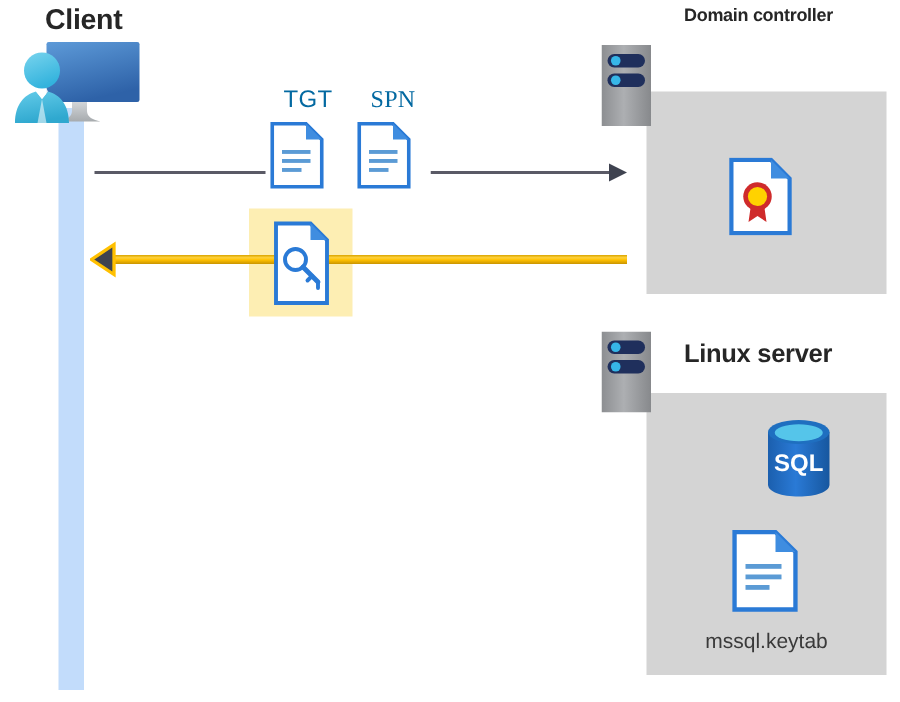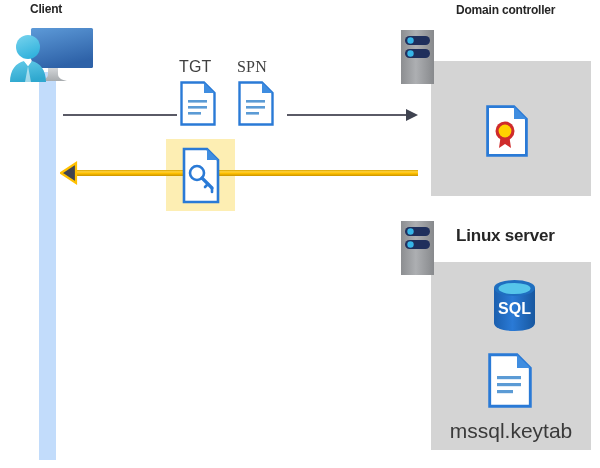--- a/index.html
+++ b/index.html
@@ -15,21 +15,21 @@
   .canvas{position:absolute;left:0;top:0;width:600px;height:468px;}
   .abs{position:absolute;}
 
   
   .title{
     font-weight:bold;
     color:#262626;
     letter-spacing:-0.2px;
     line-height:1.22;
   }
-  #client-title{left:30px;top:2px;font-size:12px;}
+  #client-title{left:30px;top:2px;font-size:19px;}
   #dc-title{left:456px;top:3px;font-size:12px;width:130px;}
   #linux-title{left:456px;top:226px;font-size:17px;width:140px;}
 
   
   #client-lifeline{
     left:39px;top:72px;width:17px;height:388px;
     background:#c2dcfb;
   }
 
   
@@ -52,38 +52,39 @@
   #yellow-arrow-wrap{left:60px;top:160px;width:358px;height:26px;}
 
   
   #highlight-box{
     left:166px;top:139px;width:69px;height:72px;
     background:#fdeeb3;
   }
 
   
   .doc-label{
-    font-size:16px;color:#404040;
+    font-size:16px;color:#0369a1;
     letter-spacing:0.2px;
+    margin-left:10px;
   }
   #tgt-label{left:179px;top:58px;}
   #spn-label{left:237px;top:58px;font-family:Liberation Serif, serif;}
 
   #keytab-label{
     left:431px;top:419px;width:160px;
-    text-align:center;font-size:21px;color:#3a3a3a;
+    text-align:center;font-size:14px;color:#3a3a3a;
   }
 
   
   .icon-wrap{line-height:0;}
   #tgt-doc{left:180px;top:81px;}
   #spn-doc{left:238px;top:81px;}
   #key-doc{left:182px;top:147px;}
   #cert-doc{left:486px;top:105px;}
-  #sql-icon{left:491px;top:279px;}
+  #sql-icon{left:509px;top:279px;}
   #keytab-doc{left:488px;top:353px;}
   #client-pc{left:8px;top:26px;}
   #dc-server{left:401px;top:30px;}
   #linux-server{left:401px;top:221px;}
 </style>
 </head>
 <body>
 
 <div class="canvas">
 

